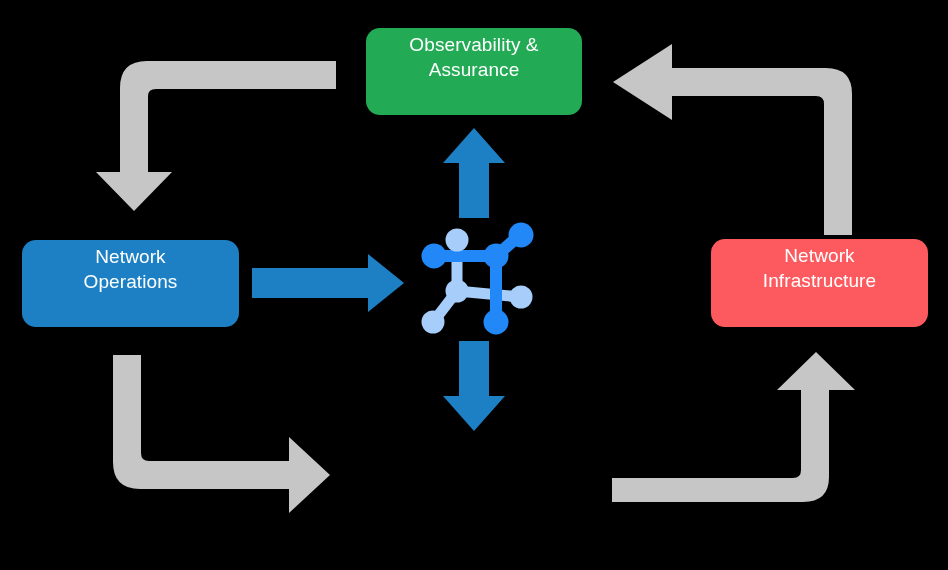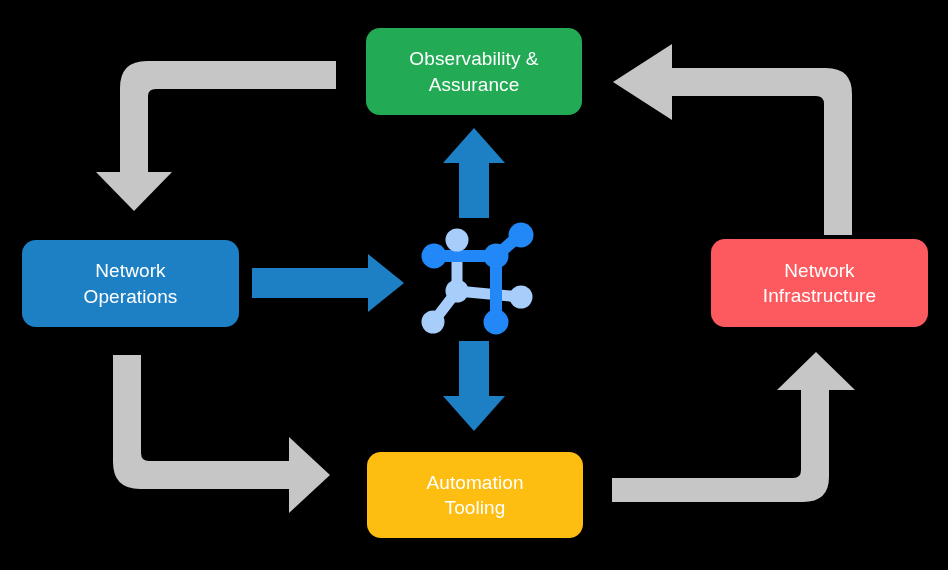--- a/index.html
+++ b/index.html
@@ -13,21 +13,21 @@
   }
   #diagram-canvas {
     position: relative;
     width: 948px;
     height: 570px;
     background: #000000;
   }
   .node-box {
     position: absolute;
     display: flex;
-    align-items: center;
+    align-items: flex-start;
     justify-content: center;
     text-align: center;
     border-radius: 14px;
     color: #ffffff;
     font-size: 19px;
     font-weight: 400;
     line-height: 1.32;
     letter-spacing: 0.1px;
     padding: 4px 8px;
     user-select: none;
@@ -174,18 +174,14 @@
   <div class="node-box" id="box-operations" style="background:#1d80c4;">
     <span class="box-label">Network
 Operations</span>
   </div>
 
   <div class="node-box" id="box-infrastructure" style="background:#fd5a5f;">
     <span class="box-label">Network
 Infrastructure</span>
   </div>
 
-  <div class="node-box" id="box-automation" style="background:#febd11;">
-    <span class="box-label">Automation
-Tooling</span>
-  </div>
 
 </div>
 
 </body></html>

